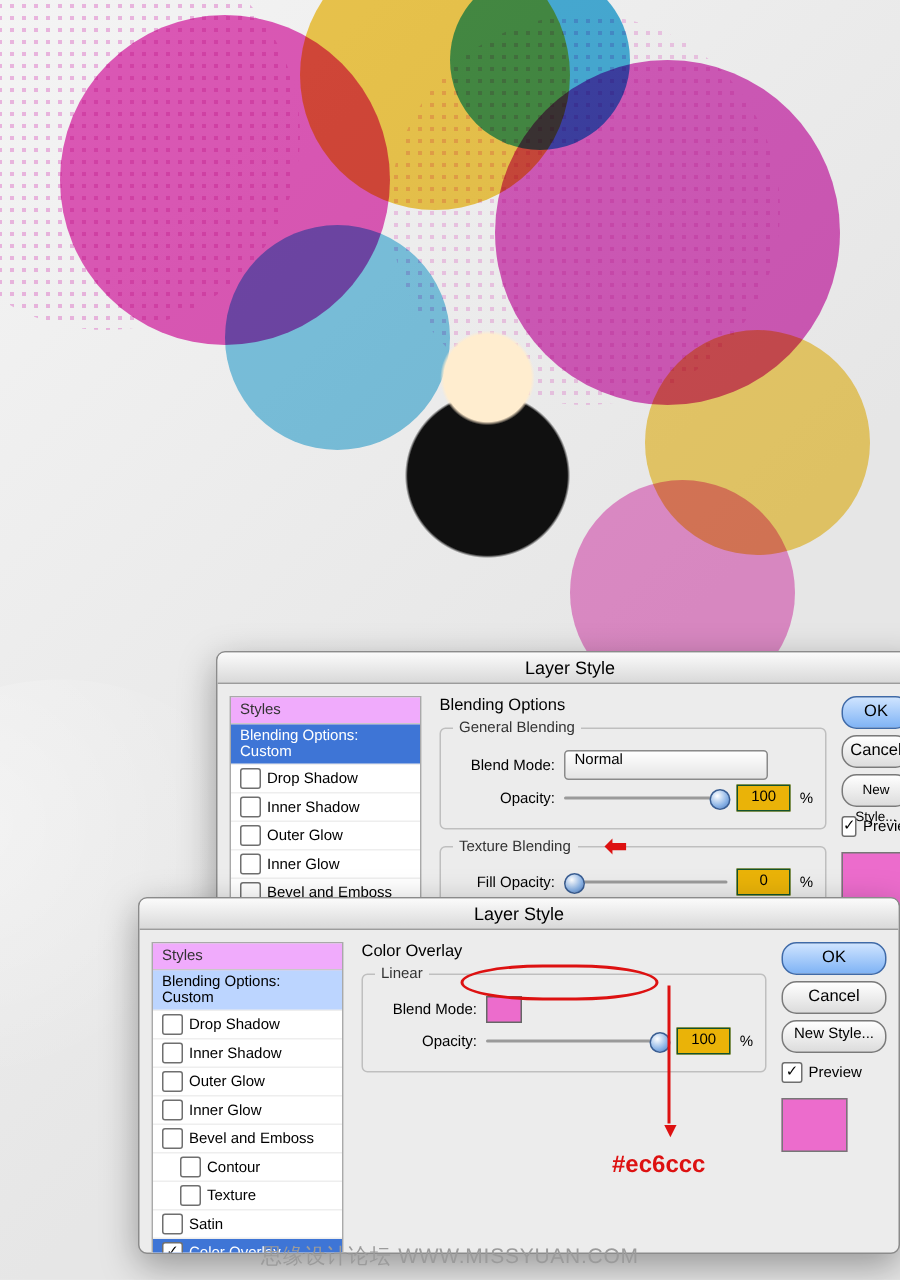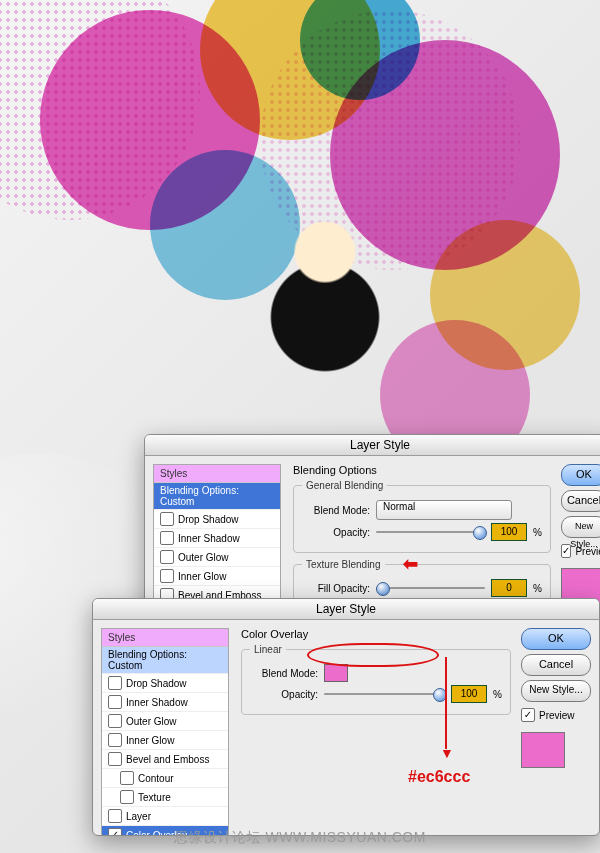--- a/index.html
+++ b/index.html
@@ -179,21 +179,21 @@
       <div class="style-row indent">
           <span class="chk"></span>
           <span>Contour</span>
         </div>
       <div class="style-row indent">
           <span class="chk"></span>
           <span>Texture</span>
         </div>
       <div class="style-row">
           <span class="chk"></span>
-          <span>Layer</span>
+          <span>Satin</span>
         </div>
       <div class="style-row sel">
           <span class="chk on" style="background:#fff;color:#000"></span>
           <span>Color Overlay</span>
         </div>
 
     </div>
     <div class="panel">
       <div class="section-title">Color Overlay</div>
       <fieldset>

